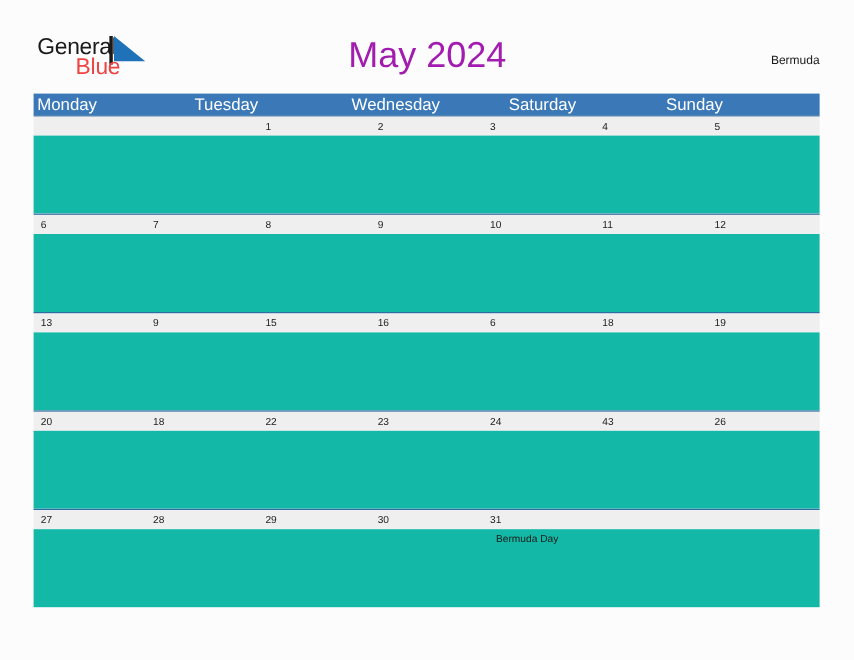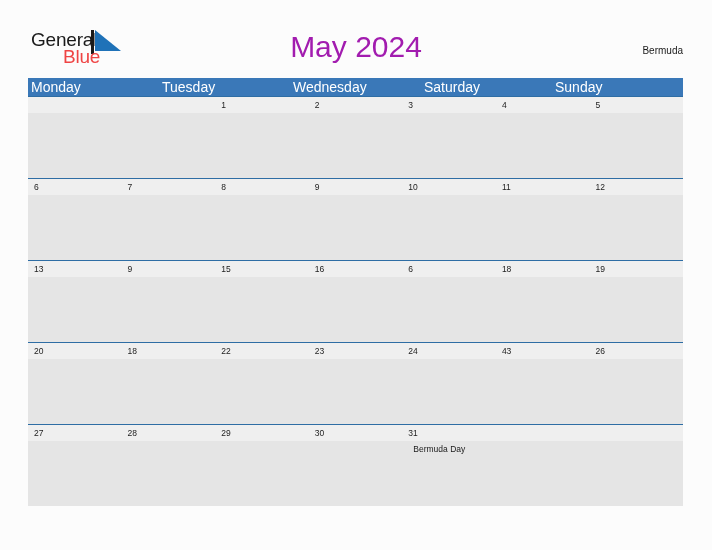--- a/index.html
+++ b/index.html
@@ -119,21 +119,21 @@
     font-size: 8.5px;
     line-height: 16px;
     color: #222222;
     padding-left: 6px;
     box-sizing: border-box;
     font-family: "Liberation Sans", sans-serif;
   }
   .week-notes {
     display: flex;
     height: 65px;
-    background: #e5e5e5;
+    background: #14b8a6;
   }
   .note-cell {
     flex: 1 1 0;
     padding-left: 11px;
     padding-top: 3px;
     box-sizing: border-box;
     font-size: 8.5px;
     line-height: 11px;
     color: #1a1a1a;
     font-family: "Liberation Sans", sans-serif;

